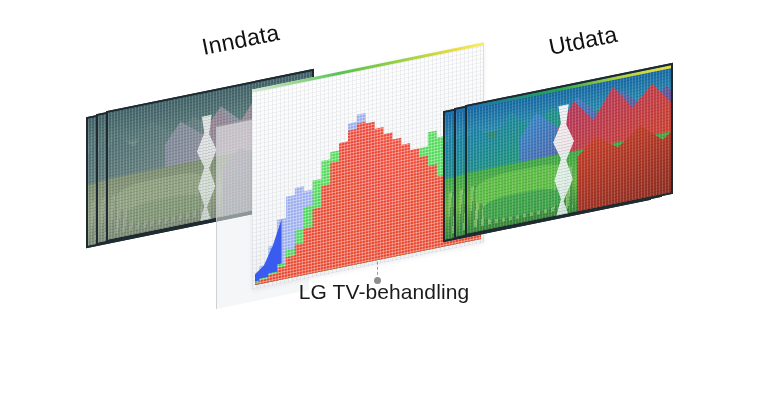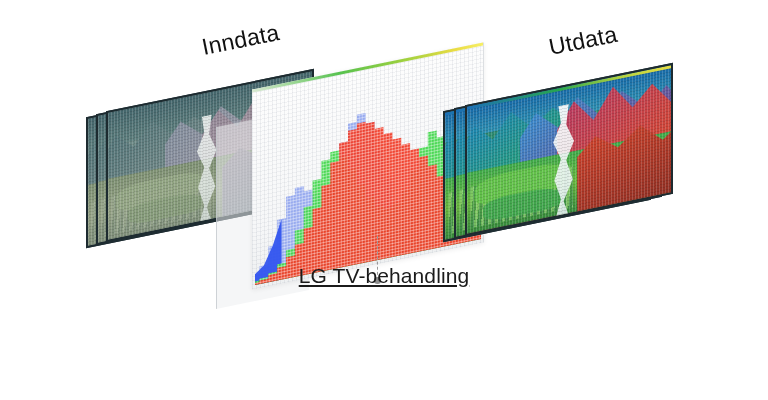--- a/index.html
+++ b/index.html
@@ -155,22 +155,22 @@
   #callout .dash{
     position:absolute;left:0;top:0;width:0;height:100%;
     border-left:1.6px dashed #9a9a9a;
   }
   #callout .dot{
     position:absolute;left:-3px;bottom:-4px;width:7px;height:7px;
     border-radius:50%;background:#8d8d8d;
   }
 
   #caption{
-    position:absolute;left:0;top:264px;width:768px;
-    text-align:center;font-size:21px;color:#1b1b1b;letter-spacing:.1px;text-decoration:underline;
+    position:absolute;left:0;top:280px;width:768px;
+    text-align:center;font-size:21px;color:#1b1b1b;letter-spacing:.1px;
   }
 </style>
 </head>
 <body>
 
 <div id="stage">
 
   <div class="stack" id="stack-in">
     <div class="panel p0">
       <div class="face">

